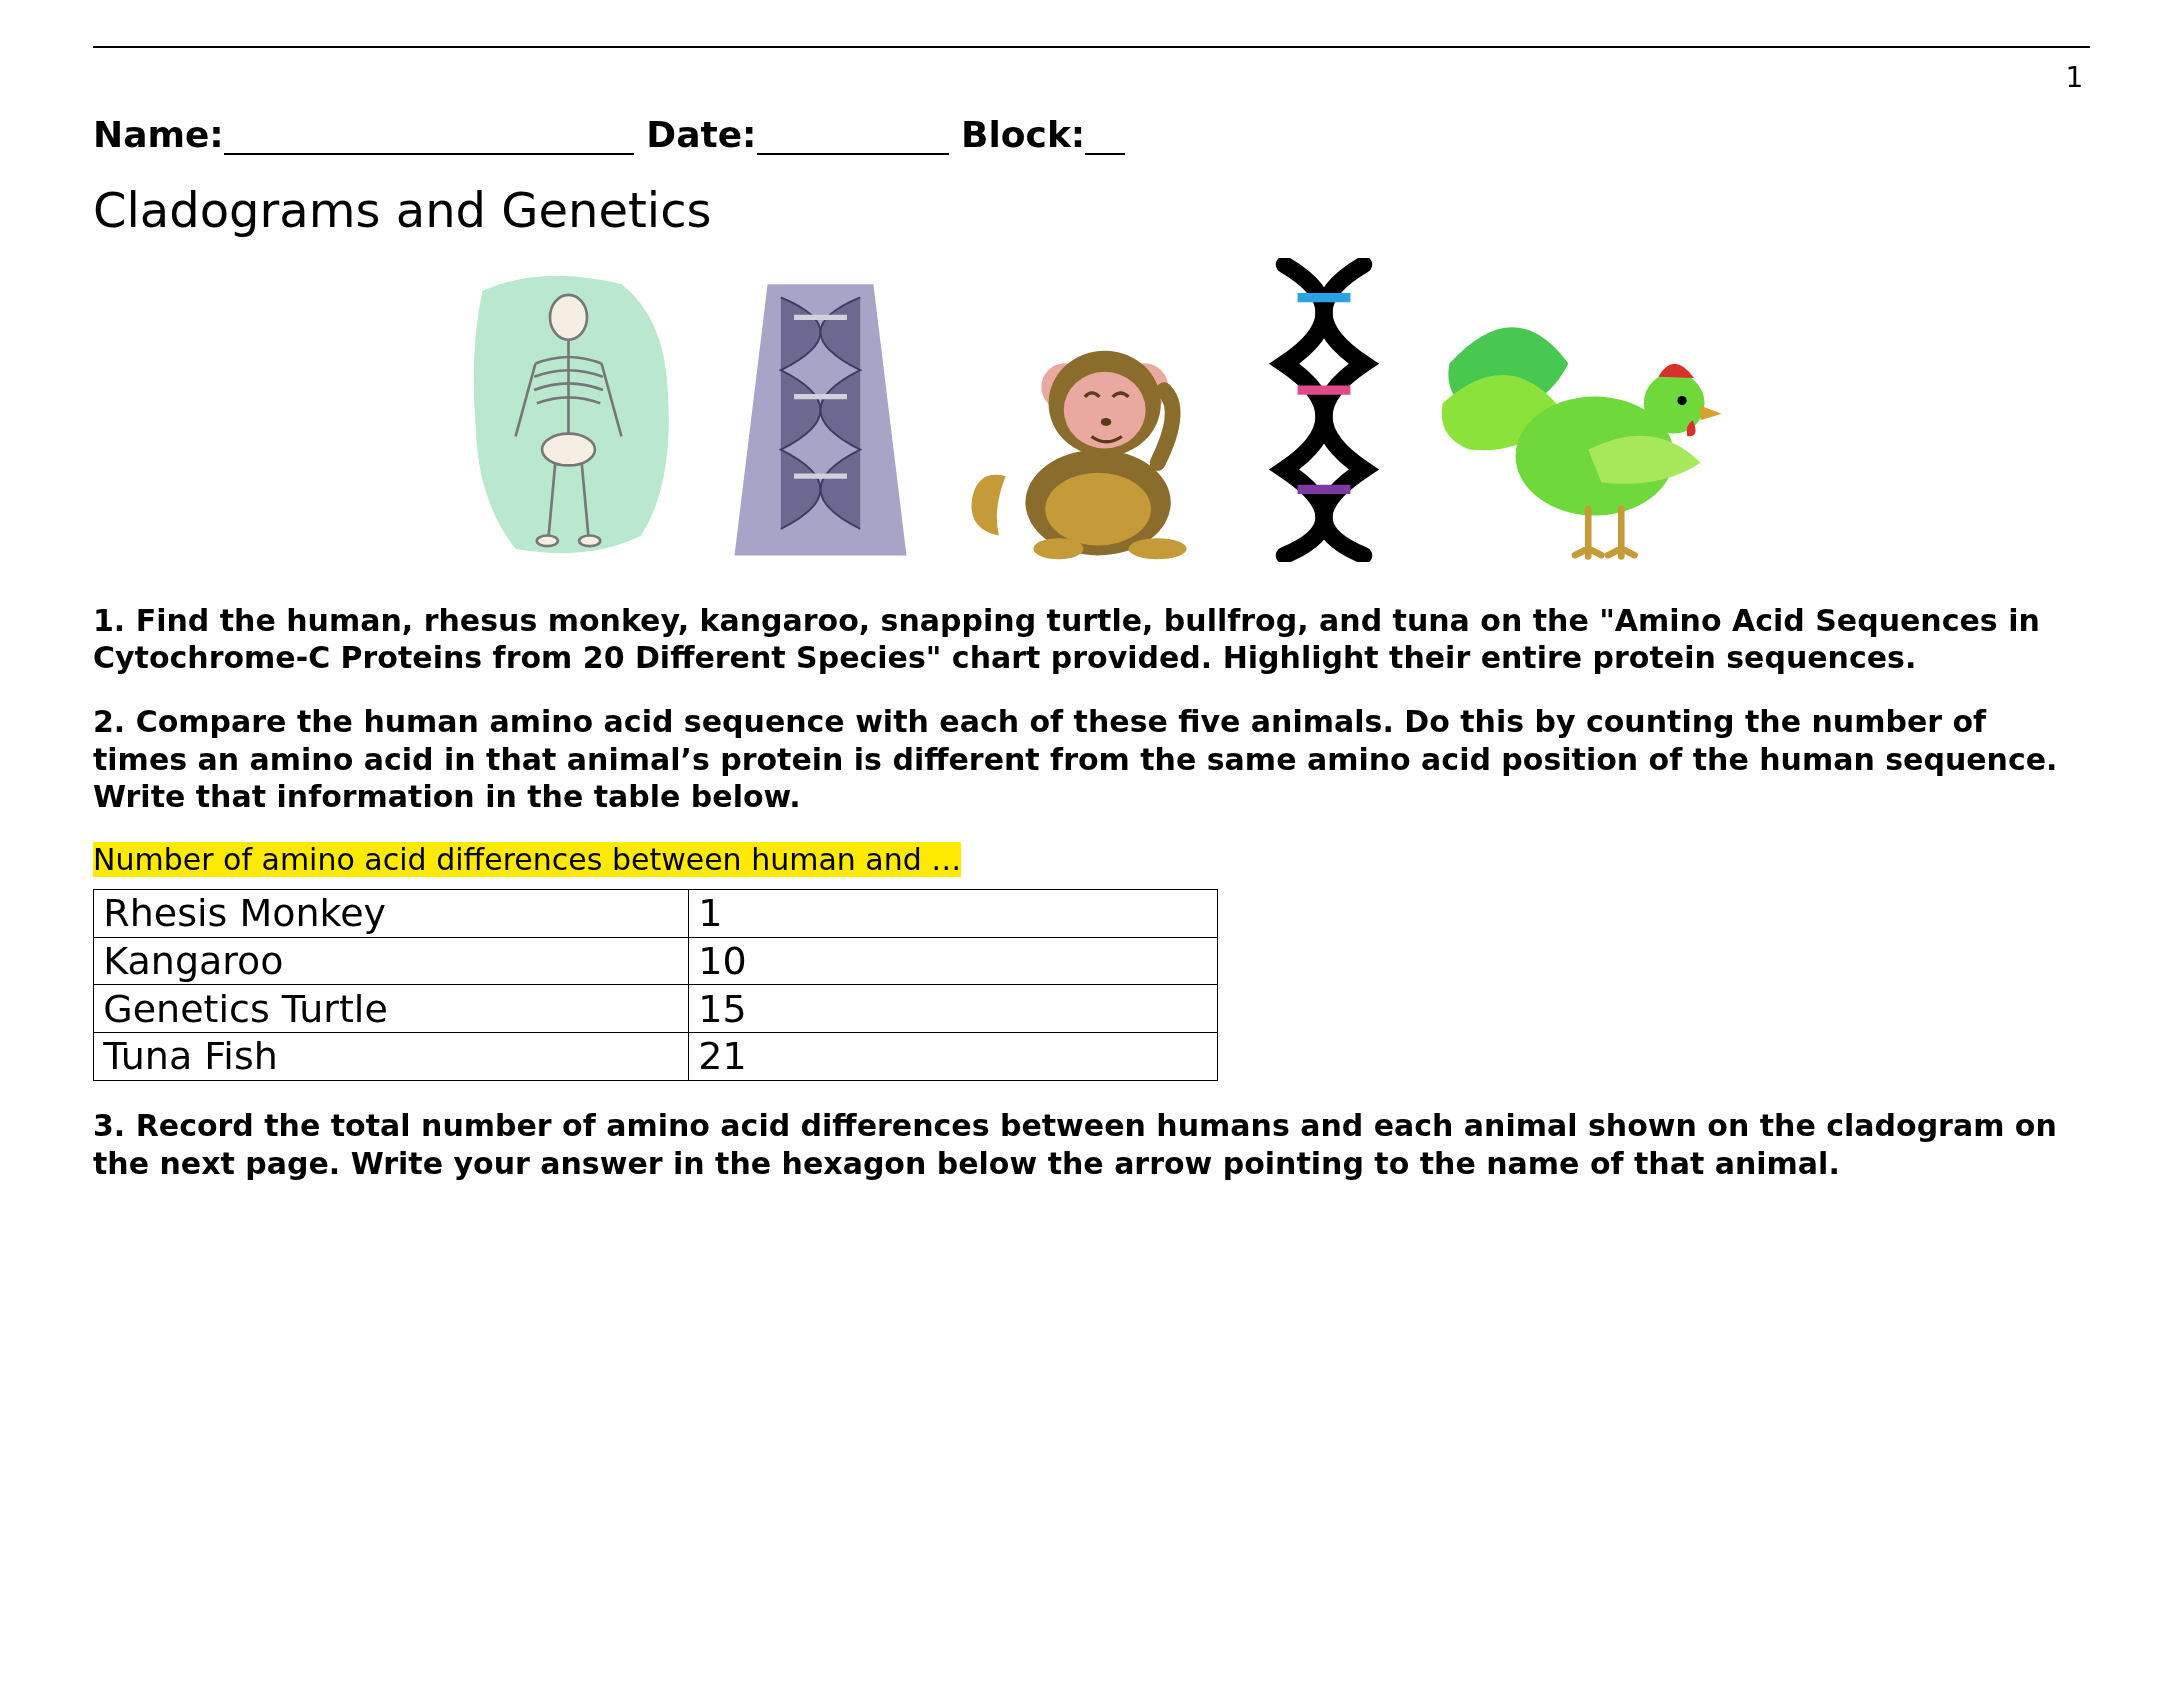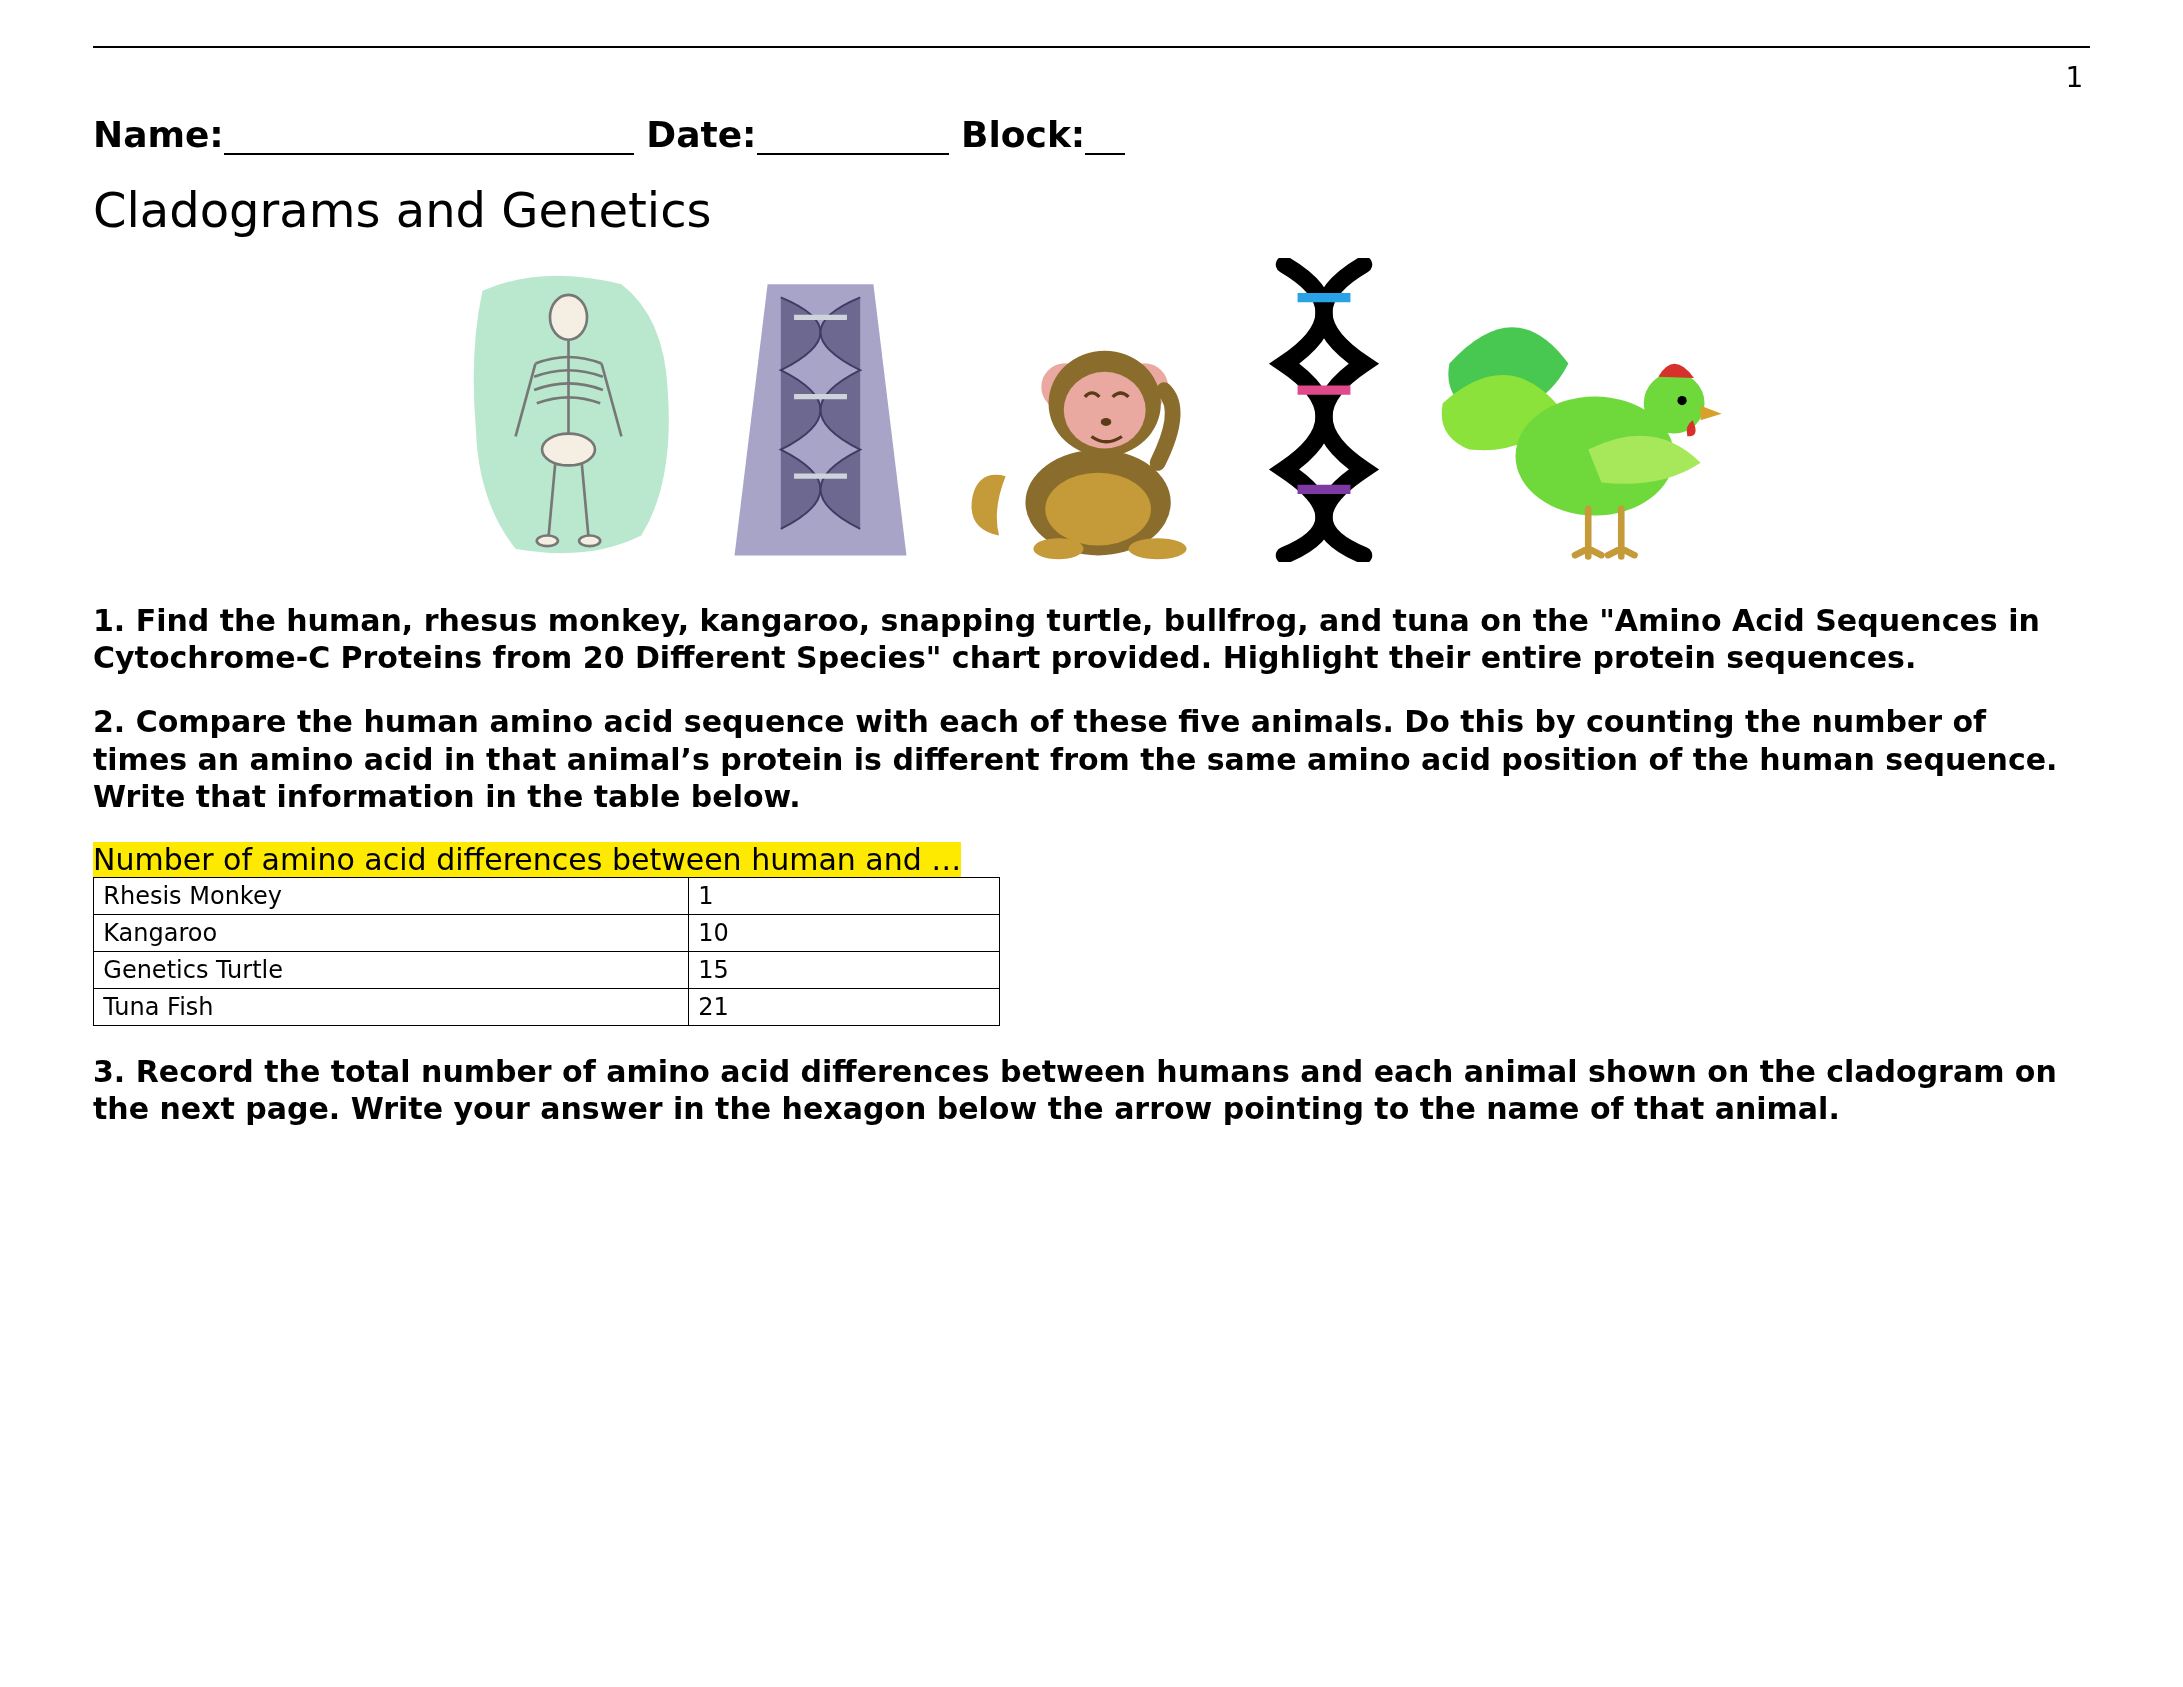--- a/index.html
+++ b/index.html
@@ -50,25 +50,25 @@
       font-size: 30px;
       line-height: 1.25;
       margin-bottom: 26.5px;
       font-weight: bold;
     }
     .highlight {
       background: #fdea00;
       display: inline;
       font-size: 30px;
     }
-    .hl-wrap { margin-bottom: 0; }
+    .hl-wrap { margin-bottom: 12px; }
     table.diff {
       border-collapse: collapse;
-      font-size: 24px;
-      width: 907px;
+      font-size: 38px;
+      width: 1125px;
       margin-bottom: 26.5px;
     }
     table.diff td {
       border: 1.3px solid #000;
       padding: 1.3px 9.3px;
       height: 37px;
     }
     table.diff td:first-child { width: 595px; }
   </style>
 </head>

